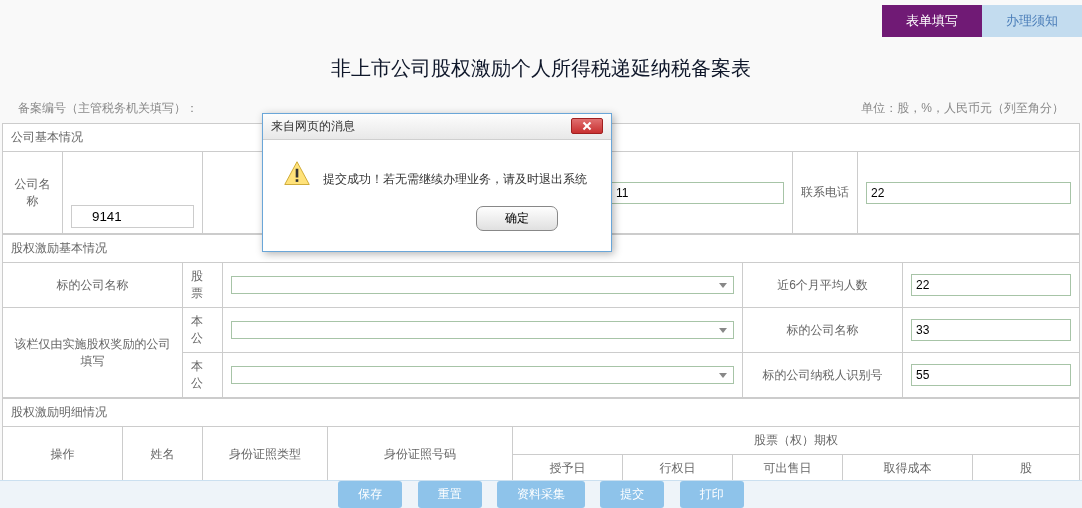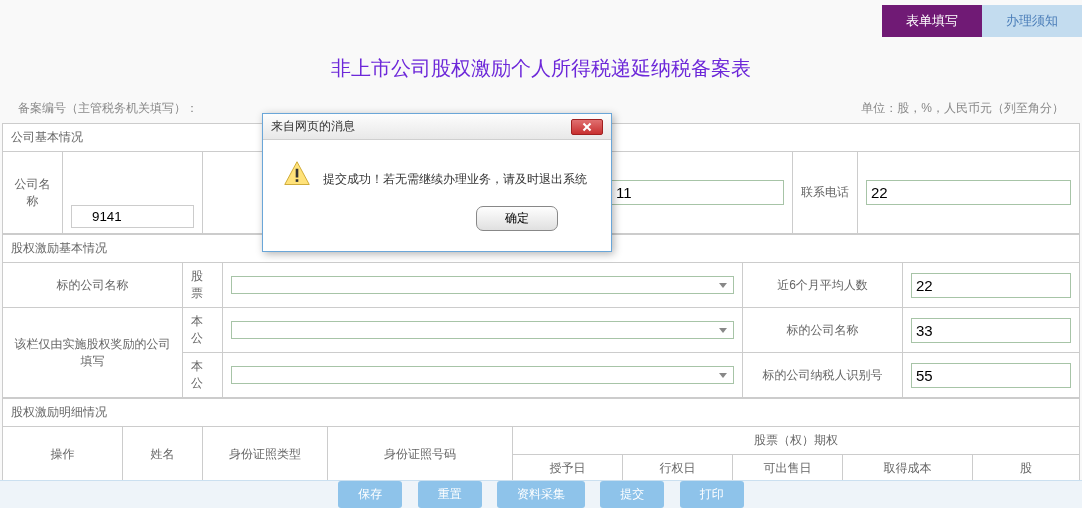--- a/index.html
+++ b/index.html
@@ -26,21 +26,21 @@
       cursor: pointer;
       font-size: 13px;
     }
     .top-tab.active {
       background: #701a75;
       color: #fff;
     }
     .page-title {
       text-align: center;
       font-size: 20px;
-      color: #6d28d9;
+      color: #0f172a;
       padding: 55px 0 18px;
       font-weight: normal;
     }
     .meta-row {
       display: flex;
       justify-content: space-between;
       padding: 0 18px 6px;
       color: #888;
     }
     .section-header {
@@ -64,21 +64,21 @@
       font-weight: normal;
       font-size: 12px;
       height: 28px;
     }
     td.label-cell { background: #fff; }
     td.input-cell { background: #e5f2e5; padding: 3px; }
     td.input-cell input {
       width: 100%;
       border: 1px solid #a7c4a7;
       padding: 3px 4px;
-      font-size: 15px;
+      font-size: 12px;
       background: #fff;
     }
     td.plain-input-cell { background: #fff; padding: 3px; }
     td.plain-input-cell input {
       width: 100%;
       border: 1px solid #ccc;
       padding: 3px 20px;
       margin-top: 48px;
     }
     td.select-cell { background: #e5f2e5; padding: 3px; position: relative; }
@@ -155,21 +155,21 @@
       border: 1px solid #6aa6d8;
       box-shadow: 2px 2px 8px rgba(0,0,0,0.3);
       z-index: 100;
     }
     .modal-title {
       background: linear-gradient(#fdfdfd, #e8e8e8);
       border-bottom: 1px solid #cfcfcf;
       padding: 4px 8px;
       display: flex;
       justify-content: space-between;
-      align-items: center;
+      align-items: flex-start;
       font-size: 12px;
       color: #333;
     }
     .modal-close {
       width: 32px;
       height: 16px;
       background: linear-gradient(#e07070, #c83030);
       border: 1px solid #a02020;
       border-radius: 2px;
       position: relative;

